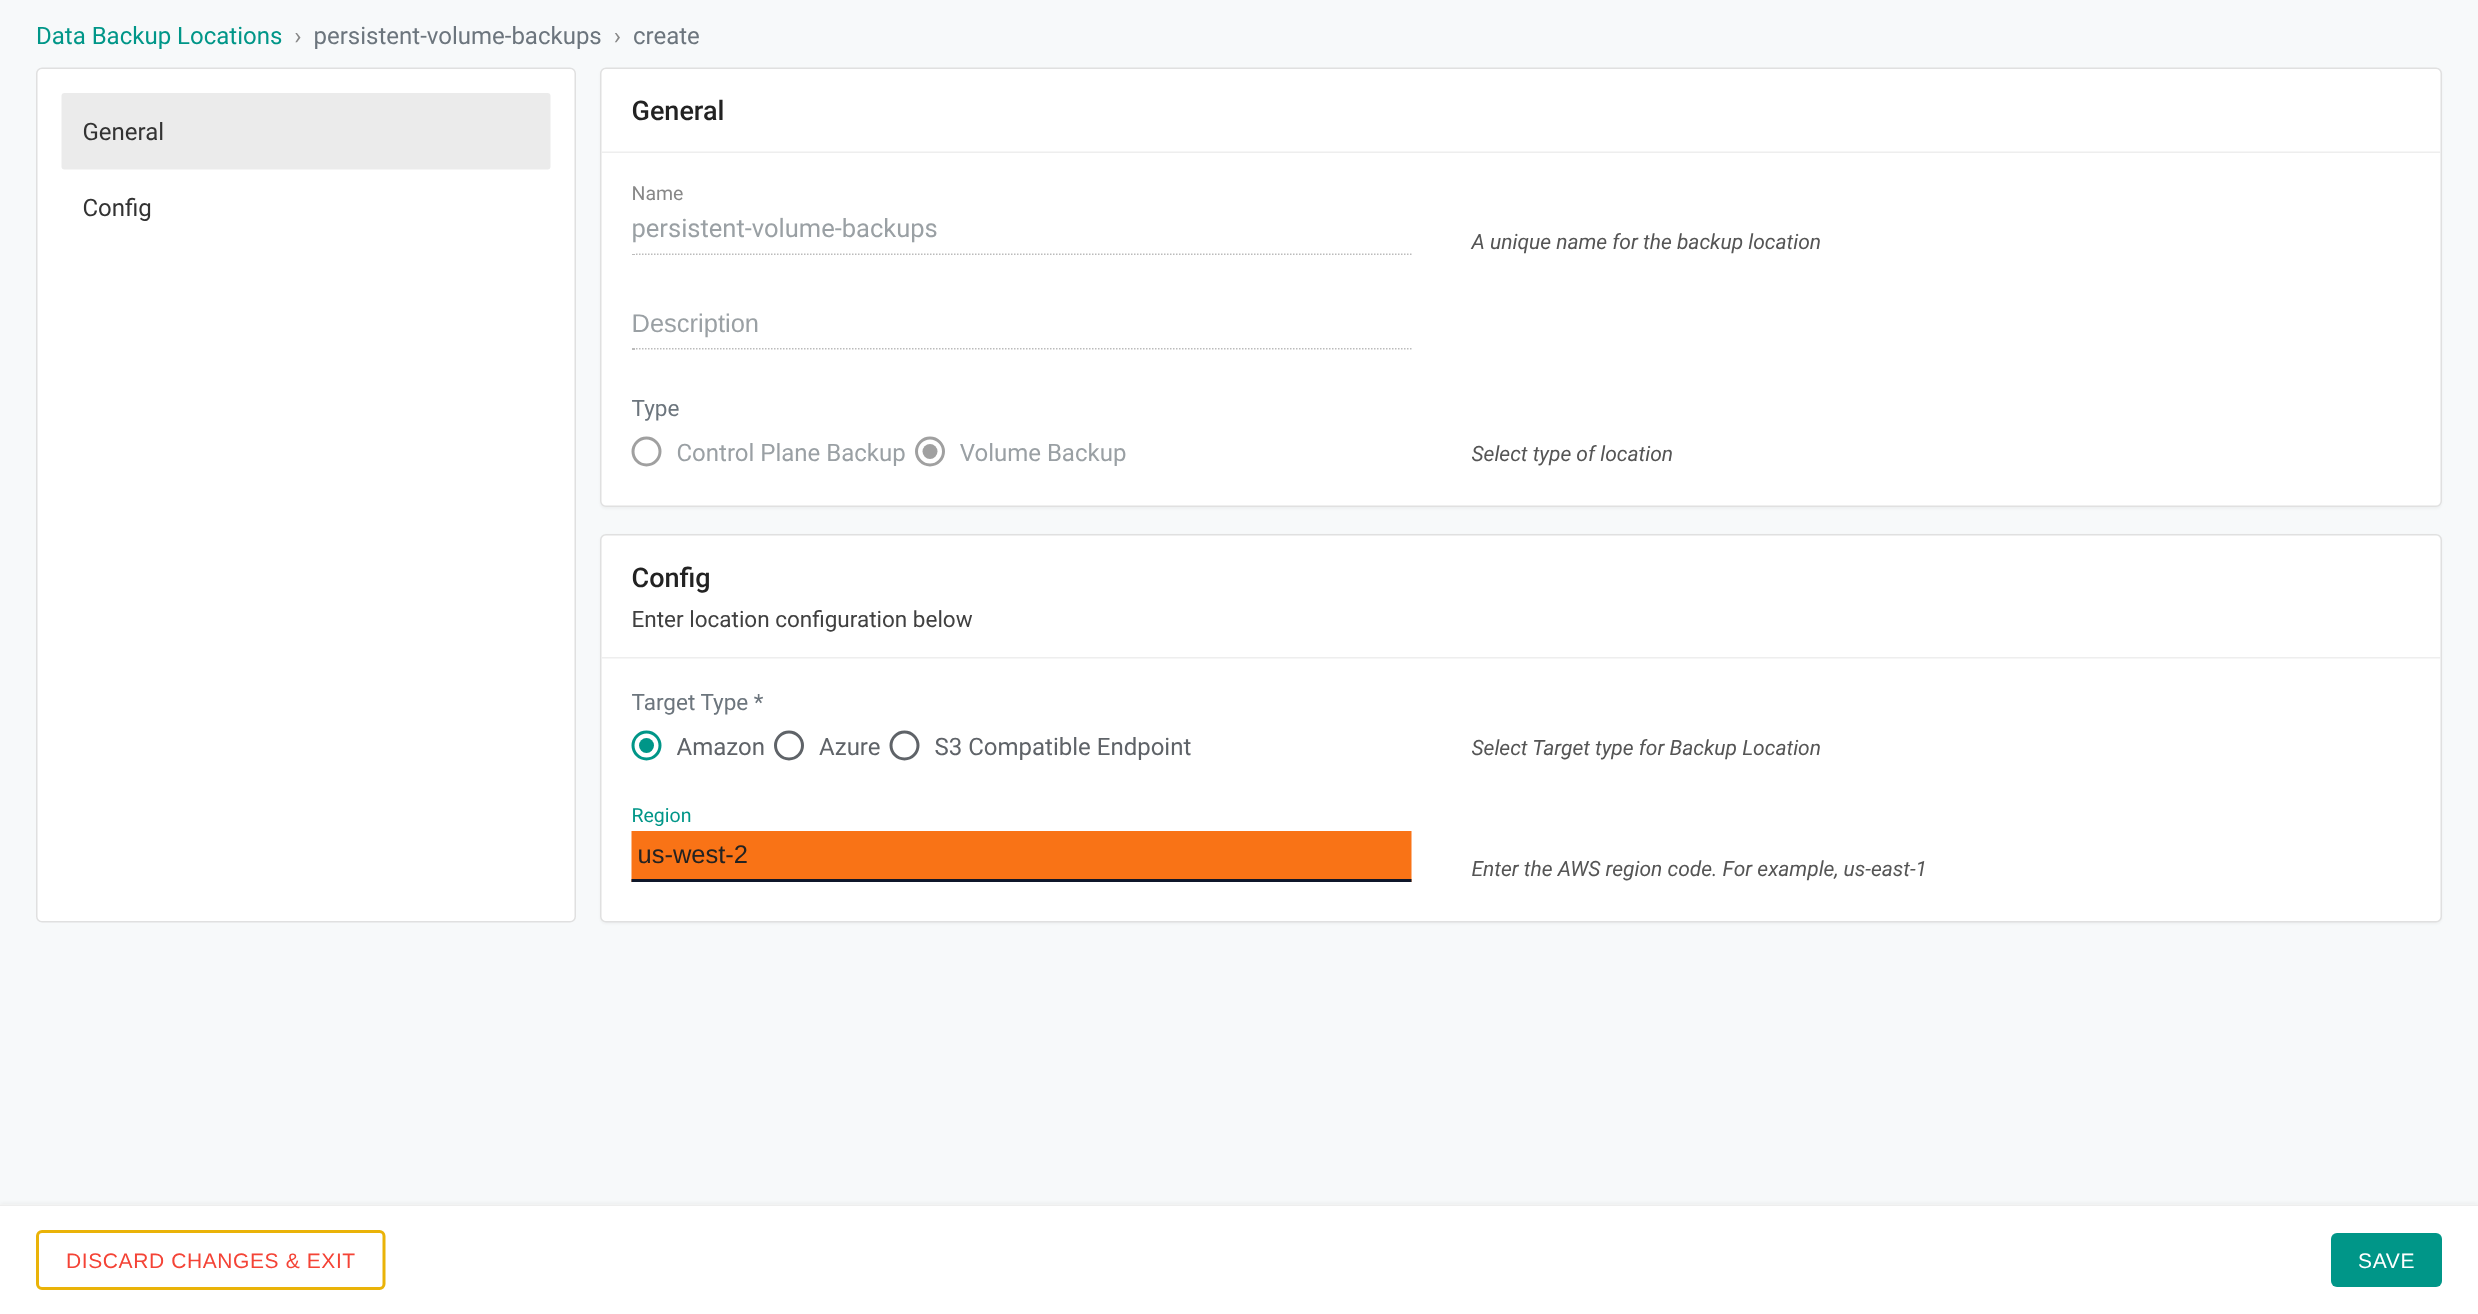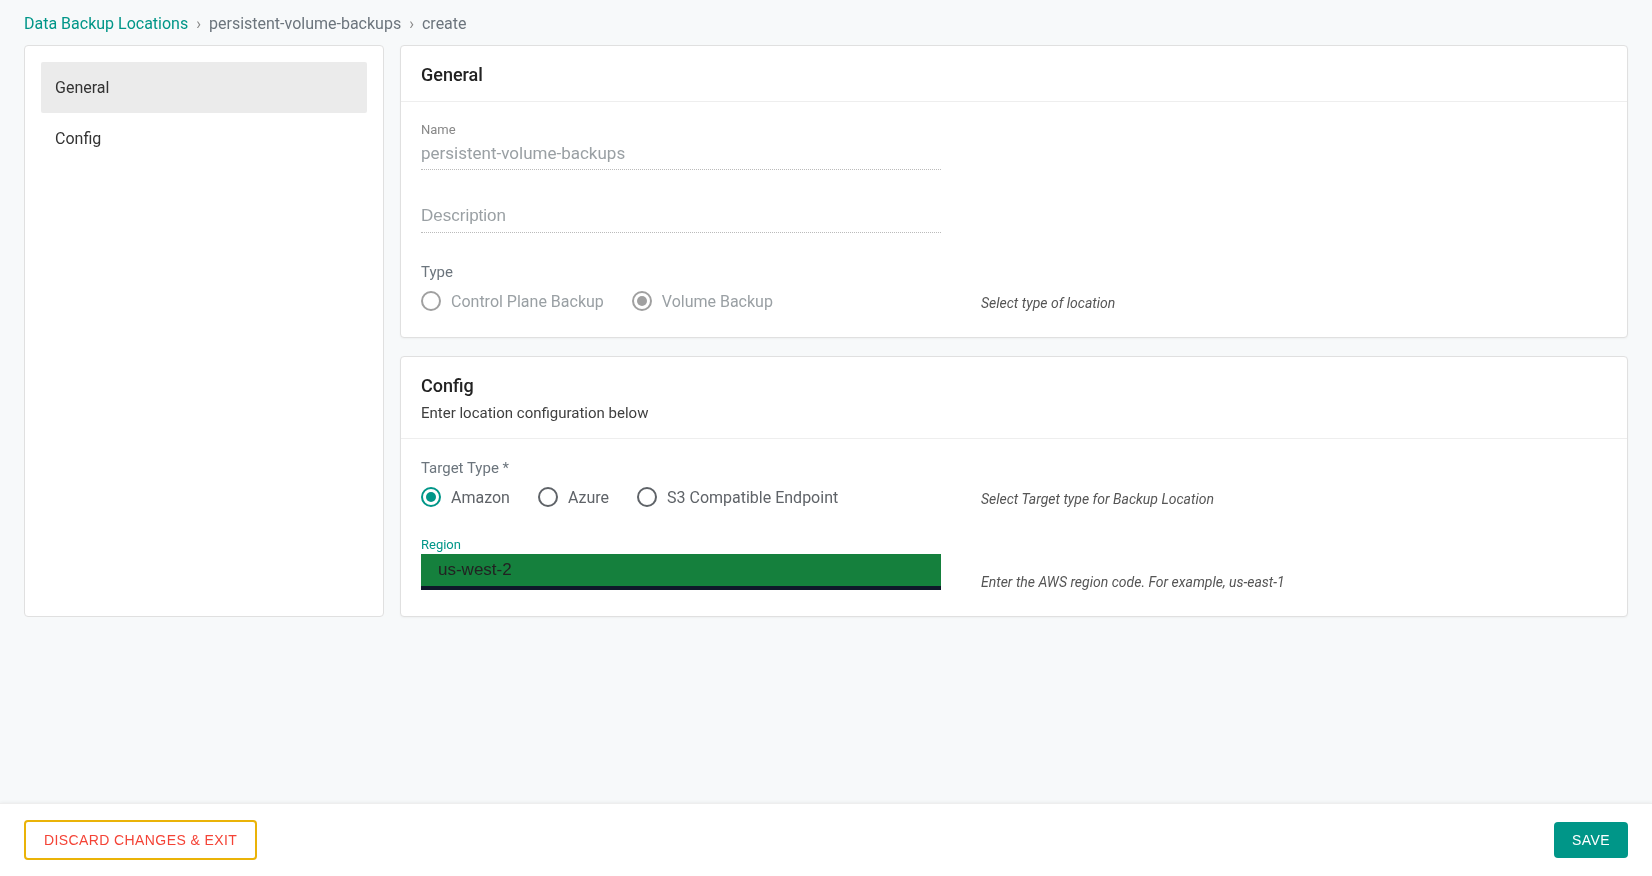--- a/index.html
+++ b/index.html
@@ -112,30 +112,30 @@
     width: 100%;
     border: none;
     border-bottom: 1px dotted #bbb;
     font-size: 17px;
     padding: 6px 0 6px;
     outline: none;
     background: transparent;
     color: #9aa0a4;
   }
   .text-input.focused {
-    border-bottom: 4px solid #0f172a;
-    background: #15803d;
+    border-bottom: 2px solid #0f172a;
+    background: #f97316;
     color: #222;
-    padding-left: 17px;
+    padding-left: 4px;
   }
   .text-input::placeholder { color: #9aa0a4; }
   .radio-group {
     margin-top: 6px;
     display: flex;
-    gap: 28px;
+    gap: 6px;
     align-items: center;
   }
   .radio-item {
     display: flex;
     align-items: center;
     gap: 10px;
     font-size: 16px;
     color: #5f6368;
   }
   .radio-item.disabled { color: #9aa0a4; }
@@ -217,20 +217,21 @@
       </div>
       <div class="card-body">
 
         <div class="row">
           <div class="field-col">
             <div class="disabled-field">
               <span class="field-label">Name</span>
               <div class="value">persistent-volume-backups</div>
             </div>
           </div>
+          <div class="hint-col">A unique name for the backup location</div>
         </div>
 
         <div class="row">
           <div class="field-col">
             <div class="text-input-wrap">
               <input class="text-input" type="text" placeholder="Description" style="">
             </div>
           </div>
           <div class="hint-col"></div>
         </div>

